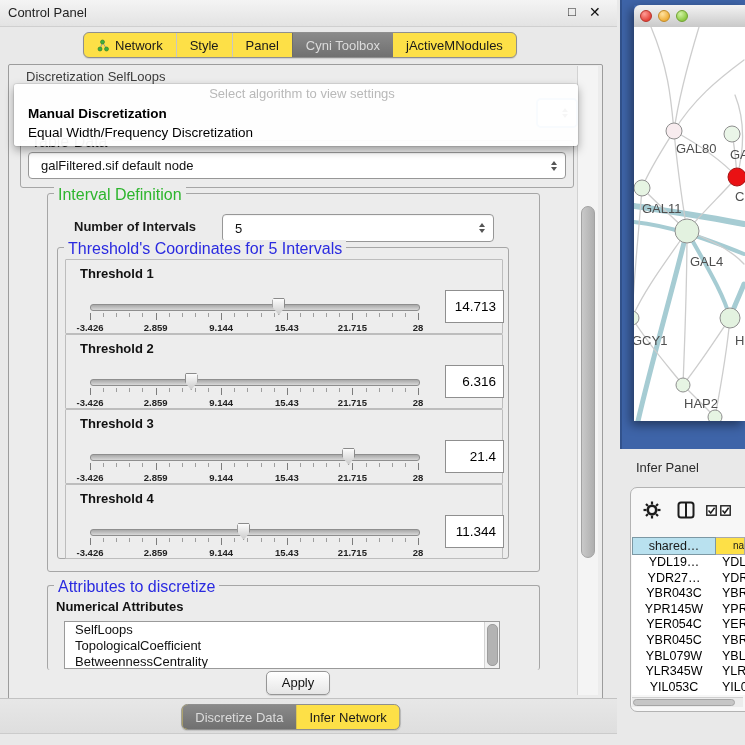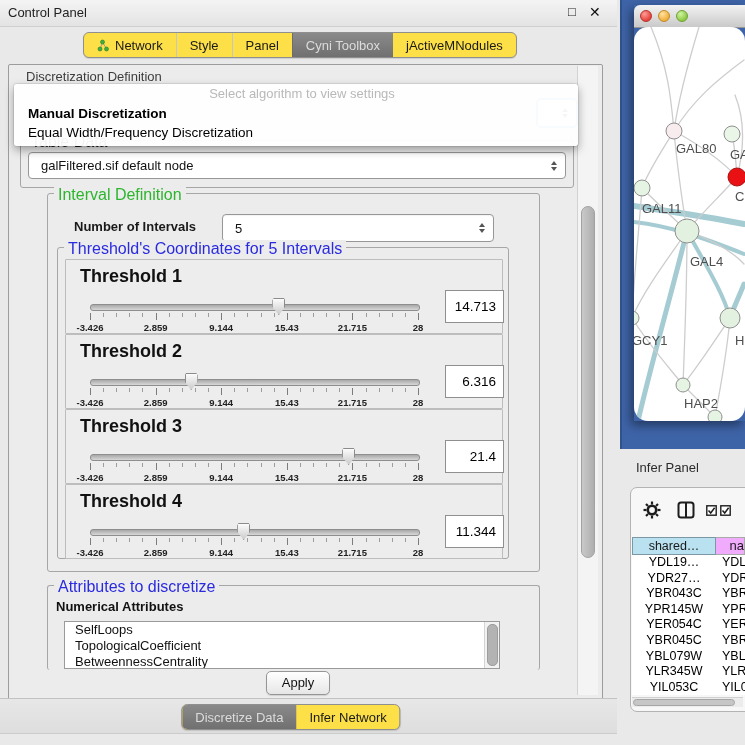--- a/index.html
+++ b/index.html
@@ -63,21 +63,21 @@
   #algo-popup{left:14px;top:84px;width:552px;height:62px;z-index:30;
     background:rgba(255,255,255,.95);border-radius:3px;
     box-shadow:0 4px 10px rgba(0,0,0,.35),0 0 0 1px rgba(0,0,0,.08);padding-left:12px;}
   #algo-popup .prompt{height:20px;line-height:20px;text-align:center;color:#b9b9b9;font-size:13px;}
   #algo-popup .item{height:19px;line-height:19px;padding-left:2px;font-size:13.5px;color:#000;}
   #algo-popup .item.bold{font-weight:bold;}
 
   
   .thresh-box{position:absolute;left:7px;width:436px;height:73px;
     border:1px solid #bdbdbd;background:#ededed;border-radius:1px;}
-  .t-label{position:absolute;left:14px;top:6px;font-weight:bold;font-size:18px;color:#111;}
+  .t-label{position:absolute;left:14px;top:6px;font-weight:bold;font-size:13px;color:#111;}
   .slider{position:absolute;left:24px;top:36px;width:328px;height:36px;}
   .track{position:absolute;left:0;top:8px;width:100%;height:5px;border-radius:3px;
     background:linear-gradient(#a8a8a8,#d8d8d8);border:1px solid #8e8e8e;}
   .thumb{position:absolute;top:2px;width:13px;height:17px;margin-left:-7px;
     background:linear-gradient(#ffffff,#c9c9c9);
     clip-path:polygon(10% 0,90% 0,100% 14%,100% 52%,50% 100%,0 52%,0 14%);
     box-shadow:inset 0 0 0 1px #8b8b8b;}
   .ticks{position:absolute;left:0;top:17px;width:100%;height:8px;}
   .tick{position:absolute;top:0;width:1px;height:4px;background:#9d9d9d;}
   .tick.major{height:7px;background:#7c7c7c;}
@@ -107,39 +107,39 @@
     border-left:2px solid #32528c;box-sizing:border-box;}
   #net-window{left:634px;top:5px;width:111px;height:416px;
     box-shadow:-3px 4px 10px rgba(0,0,0,.45);}
   #net-titlebar{position:absolute;left:0;top:0;width:111px;height:22px;
     background:linear-gradient(#f3f3f3,#c9c9c9);border-bottom:1px solid #959595;
     border-top-left-radius:6px;}
   .mac{position:absolute;top:5px;width:12px;height:12px;border-radius:50%;box-sizing:border-box;}
   #mac-close{left:6px;background:radial-gradient(circle at 35% 30%,#ff9d97,#e4443c 70%);border:1px solid #b73229;}
   #mac-min{left:24px;background:radial-gradient(circle at 35% 30%,#ffe2a0,#efaf3a 70%);border:1px solid #c08a28;}
   #mac-zoom{left:42px;background:radial-gradient(circle at 35% 30%,#d2f3a5,#8cc943 70%);border:1px solid #6fa232;}
-  #net-canvas{position:absolute;left:0;top:22px;width:111px;height:394px;background:#fff;overflow:hidden;border-radius:14px;}
+  #net-canvas{position:absolute;left:0;top:22px;width:111px;height:394px;background:#fff;overflow:hidden;}
 
   
   #tp-strip{left:620px;top:449px;width:125px;height:296px;background:#e9e9e9;}
   #tp-title{left:636px;top:460px;font-size:13px;color:#2b2b2b;}
   #tp-box{left:630px;top:487px;width:130px;height:223px;background:#f7f7f7;
     border:1px solid #b3b3b3;border-radius:7px;}
   .tp-icon{position:absolute;top:13px;}
   #grid{left:632px;top:537px;width:113px;height:158px;background:#fff;overflow:hidden;}
   .grow{display:flex;height:15.6px;}
   .gc1{width:84px;overflow:hidden;text-align:center;font-size:12.5px;line-height:15.6px;
     color:#000;white-space:nowrap;flex:none;}
   .gc2{flex:1;overflow:hidden;padding-left:6px;font-size:12.5px;line-height:15.6px;
     color:#000;white-space:nowrap;}
   #ghead{display:flex;height:18px;}
   #ghead .hc1{width:84px;flex:none;background:#b9e1ef;border:1px solid #7c98a4;
     text-align:center;font-size:12.5px;line-height:16px;overflow:hidden;white-space:nowrap;box-sizing:border-box;}
-  #ghead .hc2{flex:1;background:#f0abfc;border:1px solid #a9a9a9;border-left:none;
-    text-align:right;font-size:13px;line-height:16px;overflow:hidden;white-space:nowrap;box-sizing:border-box;}
+  #ghead .hc2{flex:1;background:#fde047;border:1px solid #a9a9a9;border-left:none;
+    text-align:right;font-size:10px;line-height:16px;overflow:hidden;white-space:nowrap;box-sizing:border-box;}
   #hscroll{left:632px;top:697px;width:111px;height:9px;background:#ececec;border-top:1px solid #d0d0d0;}
   #hscroll .hthumb{position:absolute;left:1px;top:1px;width:102px;height:7px;
     border-radius:4px;background:#c6c6c6;border:1px solid #a5a5a5;box-sizing:border-box;}
 </style>
 </head>
 <body>
 
 <div class="abs" id="titlebar">
   <span class="wt">Control Panel</span>
   <span id="float-btn">□</span>
@@ -170,21 +170,21 @@
     </div>
     <div class="seg">
       <span>jActiveMNodules</span>
     </div>
   </div>
 
 <div class="abs" id="main-panel"></div>
 <div class="abs" id="panel-scroll-track"></div>
 <div class="abs" id="panel-scroll-thumb"></div>
 
-<span class="abs" id="algo-title">Discretization Definition</span>
+<span class="abs" id="algo-title">Discretization SelfLoops</span>
 <div class="abs" id="ring-frag">
   <span class="spin">
       <i class="up"></i>
       <i class="dn"></i>
     </span>
 </div>
 
 <div class="group" id="tabledata-group" style="left:20px;top:140px;width:552px;height:46px;">
   <span class="gtitle">Table Data</span>
 </div>

